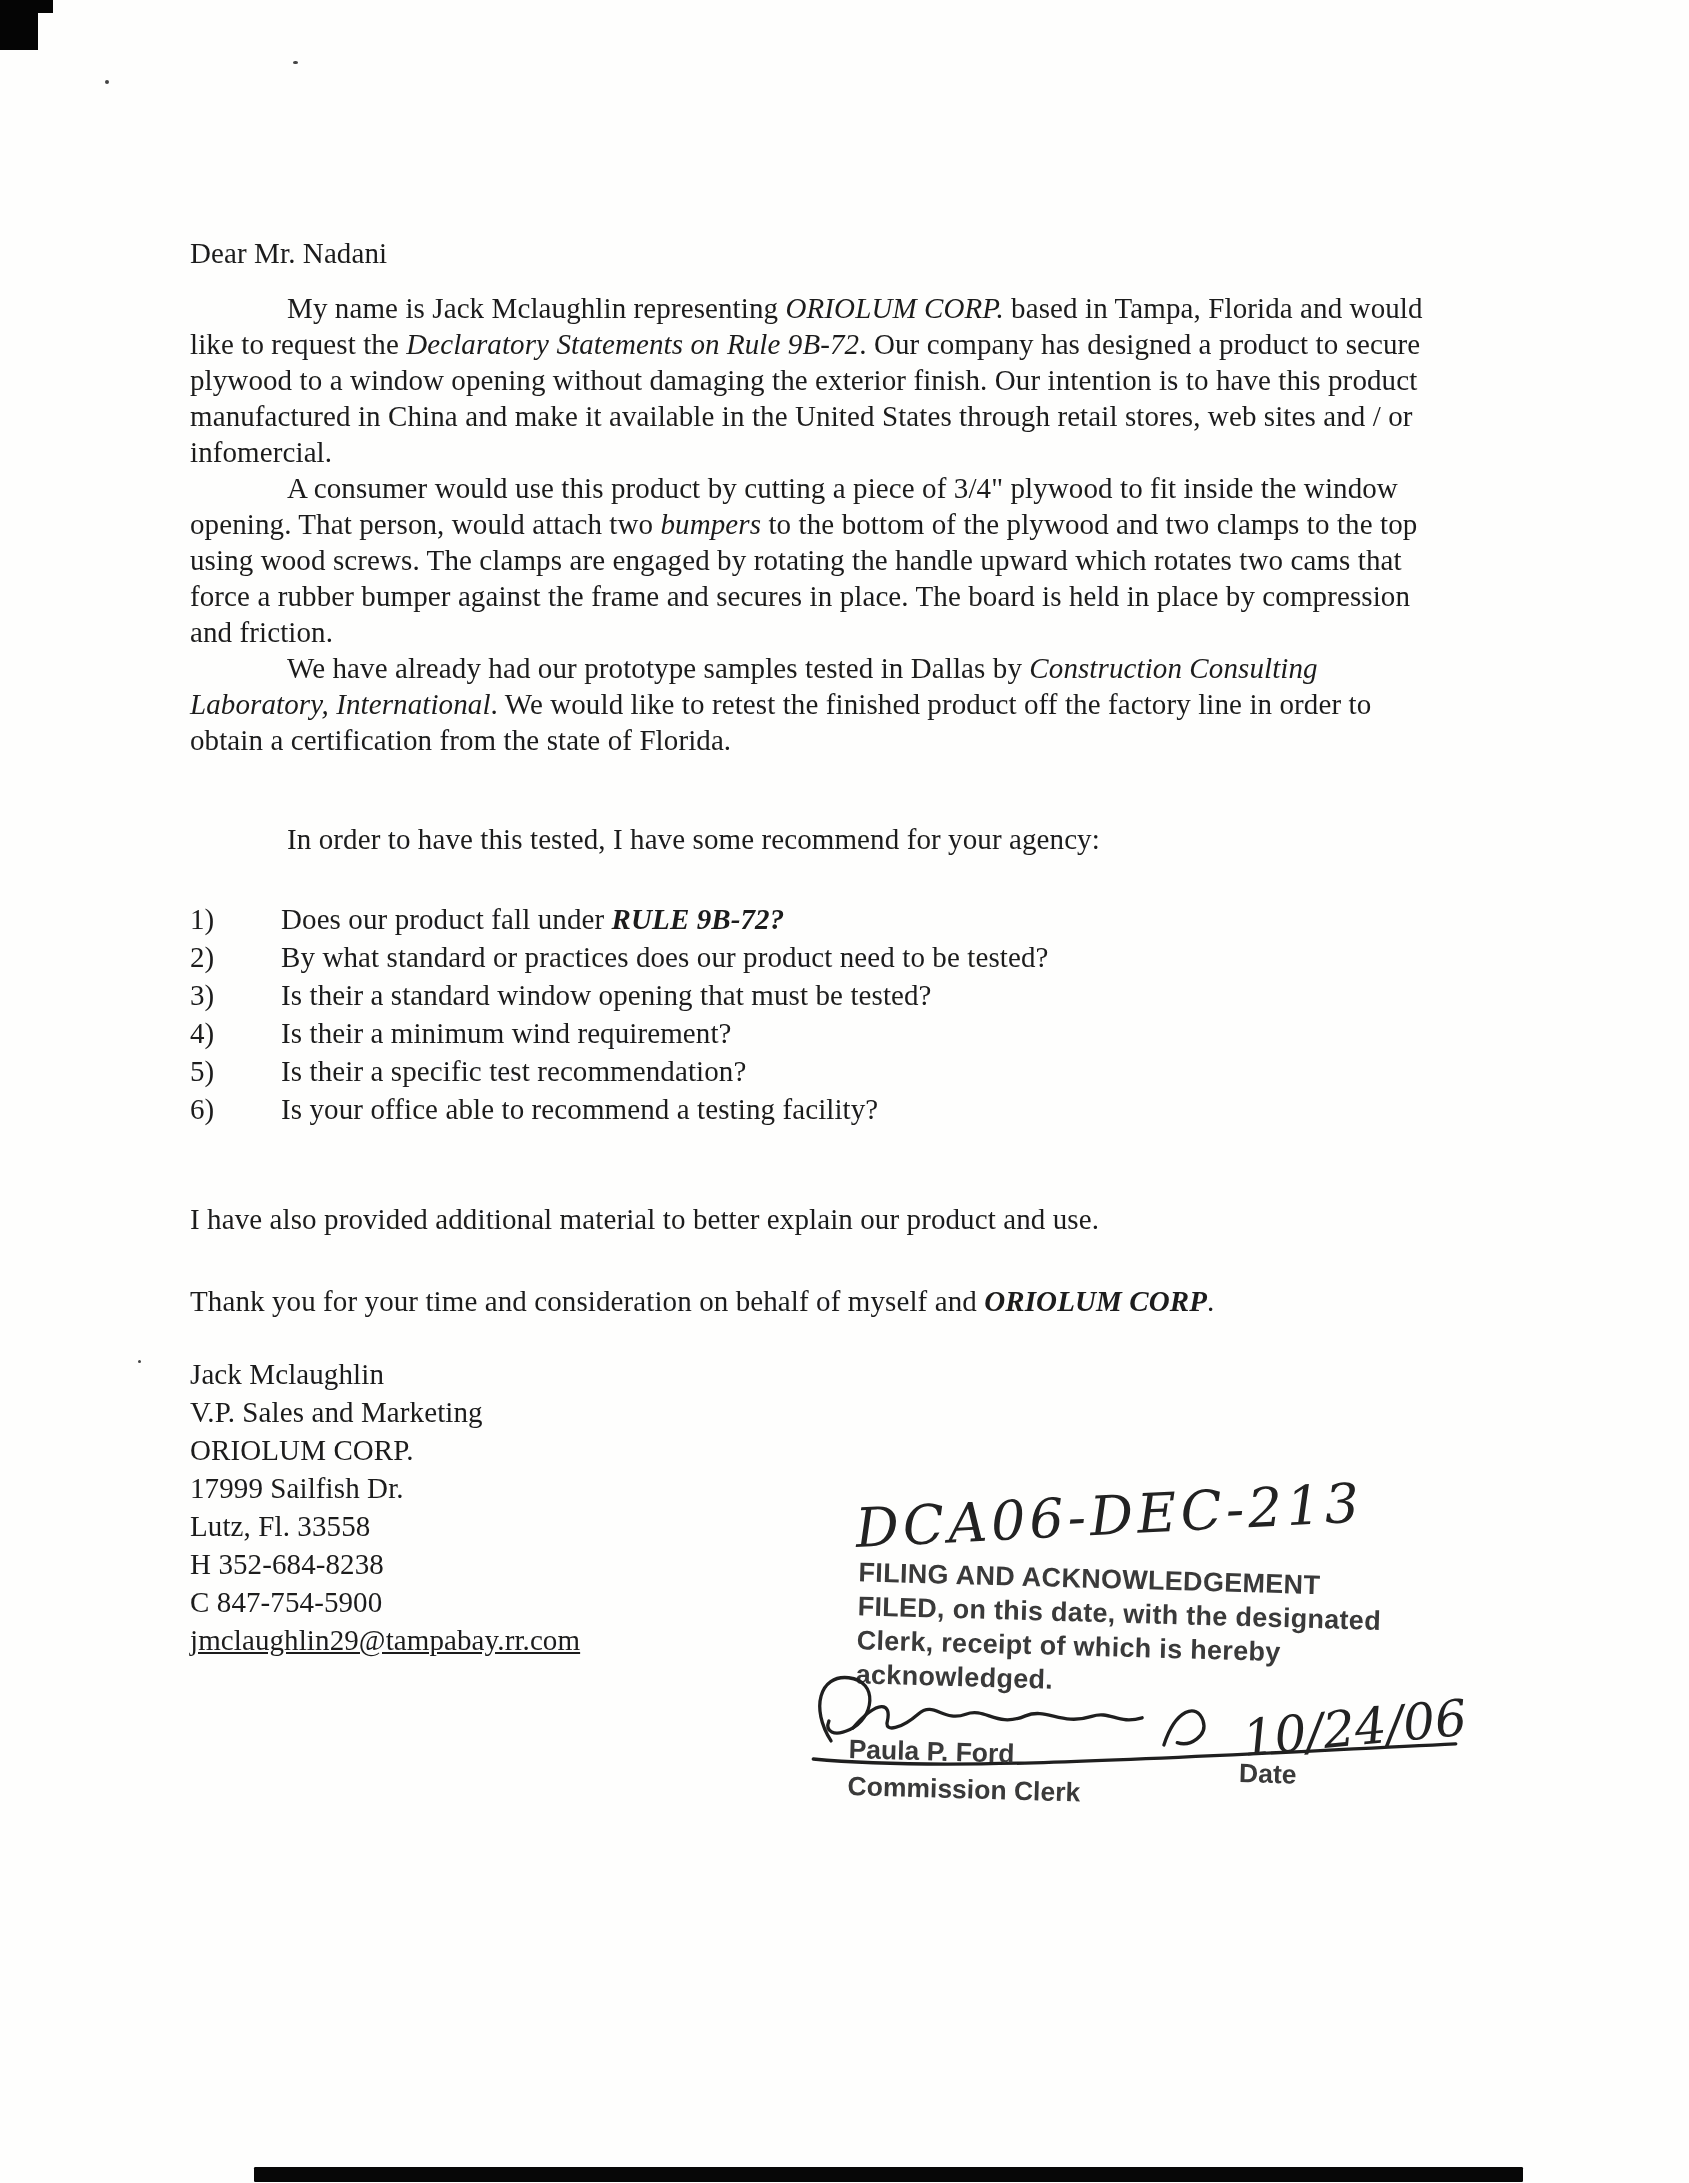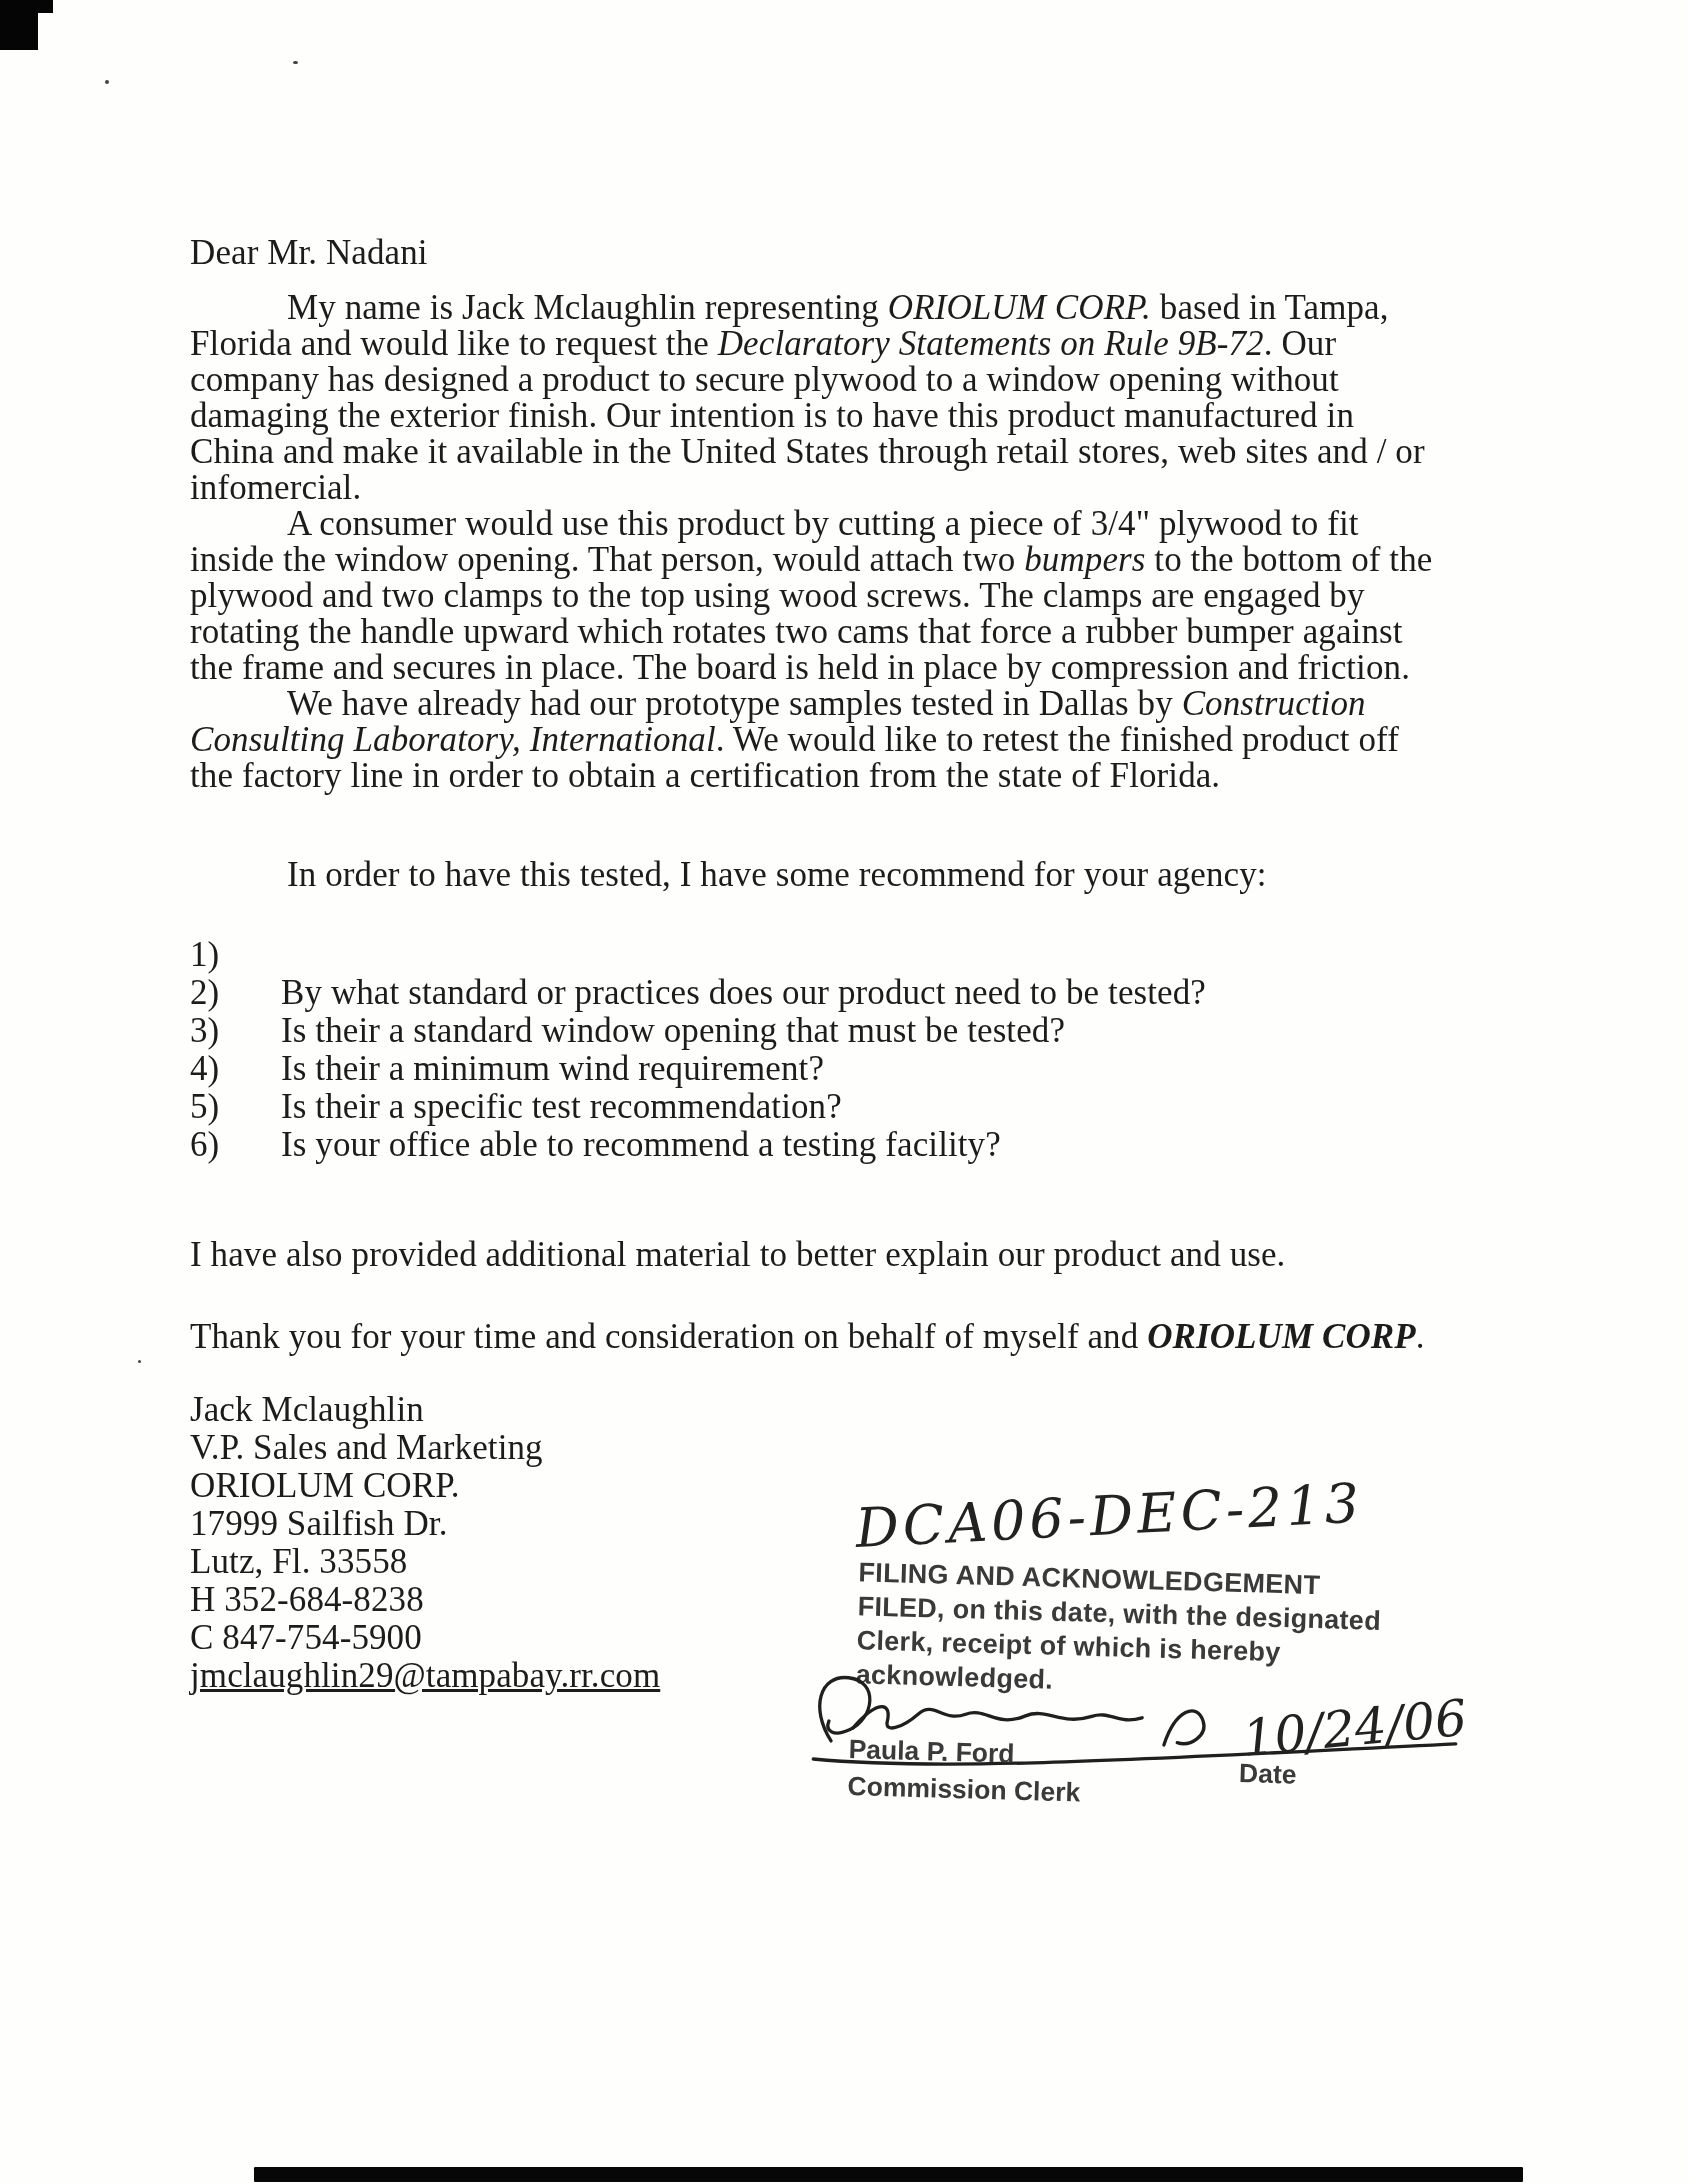--- a/index.html
+++ b/index.html
@@ -17,21 +17,21 @@
   .artifact-top-left2{position:absolute;left:38px;top:0;width:14.6px;height:13.3px;background:#050505;}
   .artifact-bottom-bar{position:absolute;left:254px;top:2167px;width:1269px;height:15.2px;background:#070707;border-radius:1.3px;}
   .speck{position:absolute;background:#444;border-radius:50%;}
   .speck.s1{left:105px;top:80px;width:4px;height:4px;}
   .speck.s2{left:293px;top:61px;width:4.6px;height:3.3px;}
   .speck.s3{left:138px;top:1360px;width:3.3px;height:3.3px;}
 
   
   .letter{
     position:absolute;left:190px;top:235px;width:1247px;
-    font-size:35px;line-height:36px;
+    font-size:29px;line-height:36px;
     letter-spacing:0.1px;
   }
   .letter p{margin:0;text-indent:97px;text-align:left;}
   p.salutation{text-indent:0;}
   p.para-1{margin-top:19px;}
   .it{font-style:italic;}
   .bi{font-style:italic;font-weight:bold;}
   p.questions-intro{margin-top:63px;}
   .q-list{margin-top:43px;}
   .q-item{display:flex;line-height:38px;}
@@ -117,20 +117,21 @@
 
     <p class="para-3"><span>We have already had our prototype samples tested in Dallas by </span><span class="it">Construction Consulting Laboratory, International</span><span>. We would like to retest the finished product off the factory line in order to obtain a certification from the state of Florida.</span></p>
 
     <p class="questions-intro">
       <span>In order to have this tested, I have some recommend for your agency:</span>
     </p>
 
     <div class="q-list">
       <div class="q-item">
         <span class="q-num">1)</span>
+        <span><span>Does our product fall under </span><span class="bi">RULE 9B-72?</span></span>
       </div>
       <div class="q-item">
         <span class="q-num">2)</span>
         <span>By what standard or practices does our product need to be tested?</span>
       </div>
       <div class="q-item">
         <span class="q-num">3)</span>
         <span>Is their a standard window opening that must be tested?</span>
       </div>
       <div class="q-item">

